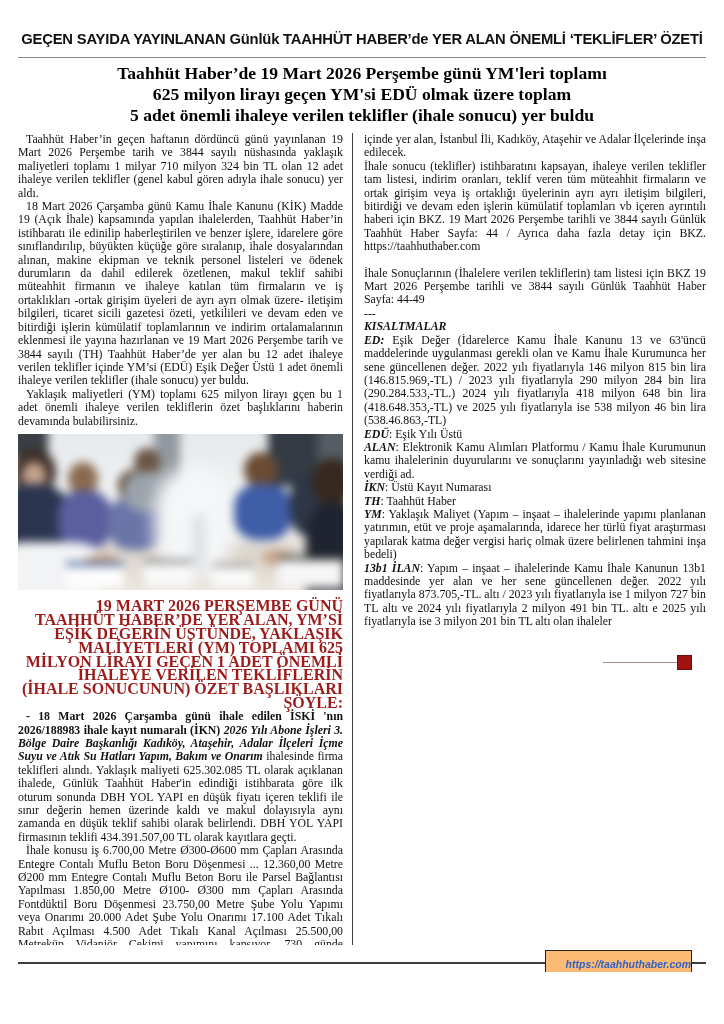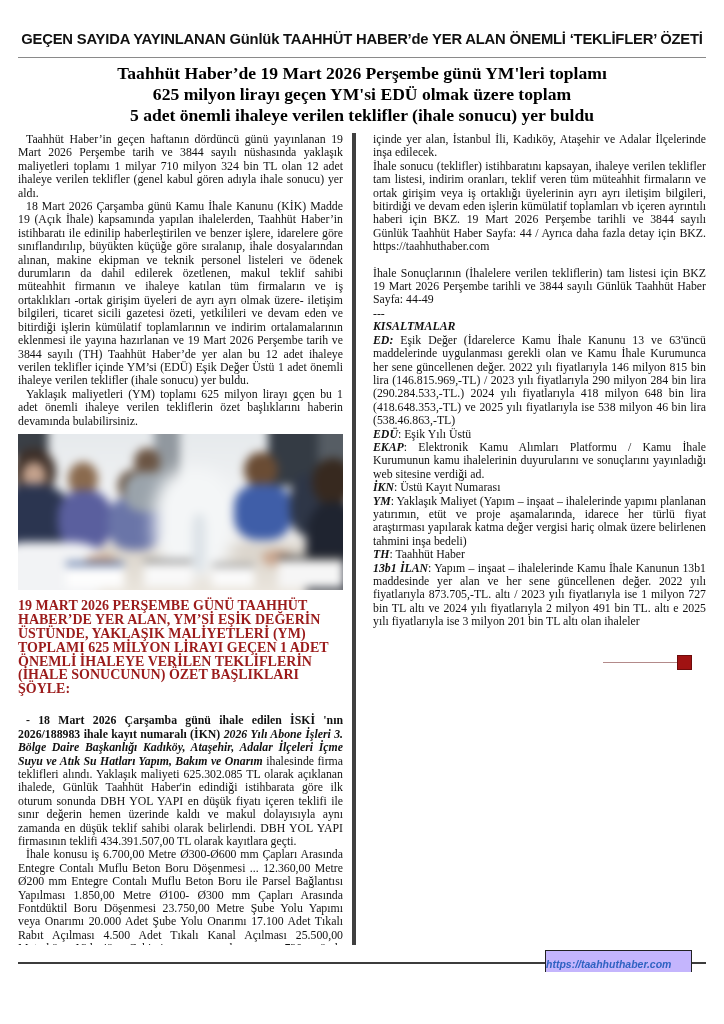--- a/index.html
+++ b/index.html
@@ -10,26 +10,26 @@
   }
   html,body{margin:0;padding:0;background:#fff;}
   .page{position:relative;width:724px;height:972px;background:#ffffff;overflow:hidden;
         font-family:"Liberation Serif",serif;color:#111;border-radius:11px;}
   .banner{padding-top:31px;text-align:center;font-family:"Liberation Sans",sans-serif;
           font-weight:700;font-size:14.8px;letter-spacing:-0.2px;color:#111;white-space:nowrap;}
   .banner-rule{margin:10px 18px 0;border-top:1.5px solid #8a8a8a;}
   .headline{margin-top:5px;text-align:center;font-weight:700;font-size:17.6px;line-height:21px;color:#000;}
   .columns{display:flex;margin:7px 18px 0;height:812px;overflow:hidden;}
   .col-left{width:334px;padding-right:9px;box-sizing:border-box;}
-  .col-right{flex:1;border-left:4px solid #404040;padding-left:17px;box-sizing:border-box;}
+  .col-right{flex:1;border-left:1px solid #404040;padding-left:11px;box-sizing:border-box;}
   p.body{margin:0;font-size:11.8px;line-height:13.4px;text-align:justify;}
   .indent{text-indent:8px;}
   .def{text-align:left;}
-  .red-heading{margin:0 0 18px;font-weight:700;font-size:14px;line-height:13.9px;
-               color:var(--heading-red);text-align:left;}
+  .red-heading{margin:0 0 0;font-weight:700;font-size:16px;line-height:13.9px;
+               color:var(--heading-red);text-align:right;}
   .kis{font-weight:700;font-style:italic;text-align:left;}
   .spacer-top{margin-top:13px !important;}
   .rn-r{}
   .rn-i{}
   .rn-b{font-weight:700;}
   .rn-bi{font-weight:700;font-style:italic;}
   .rn-bu{font-weight:700;text-decoration:underline;}
 
   
   .photo{position:relative;width:100%;height:156px;margin:6px 0 9px;overflow:hidden;background:#f2f3f4;}
@@ -64,21 +64,21 @@
   .ph-binder3{left:206px;top:142px;width:42px;height:20px;background:#fbfbfb;border-top:3px solid #777;}
   .ph-binder4{left:272px;top:134px;width:66px;height:28px;background:#f6f6f6;border-top:4px solid #333;}
   .ph-hand2{left:256px;top:128px;width:30px;height:16px;background:#c9a58d;border-radius:50%;}
 
   .end-marker{display:flex;align-items:center;justify-content:flex-end;margin:26px 14px 0 0;}
   .end-line{display:inline-block;width:74px;height:1px;background:#b38a8a;}
   .end-square{display:inline-block;width:13px;height:13px;background:var(--marker-red);border:1px solid #6e0b0b;}
 
   .footer-rule{position:absolute;left:18px;width:688px;top:962px;border-top:2px solid #3c3c3c;}
   .link-box{position:absolute;left:545px;top:950px;width:145px;height:25px;border:1.5px solid #222;
-            background:#c4b5fd;z-index:2;display:flex;align-items:center;justify-content:flex-start;cursor:pointer;}
+            background:#fdba74;z-index:2;display:flex;align-items:center;justify-content:flex-end;cursor:pointer;}
   .link-text{font-family:"Liberation Sans",sans-serif;font-style:italic;font-weight:700;
              font-size:10.5px;color:var(--link-blue);}
   .logo{position:absolute;left:18px;top:971px;font-family:"Liberation Sans",sans-serif;
         font-style:italic;font-weight:700;font-size:28px;letter-spacing:-0.5px;color:var(--logo-red);}
   .issue{position:absolute;right:32px;top:982px;font-family:"Liberation Sans",sans-serif;
          font-style:italic;font-weight:700;font-size:10px;color:#7f1d1d;}
 </style>
 </head>
 <body>
 
@@ -139,24 +139,24 @@
     </div>
 
     <div class="col-right">
       <p class="body"><span class="rn-r">içinde yer alan, İstanbul İli, Kadıköy, Ataşehir ve Adalar İlçelerinde inşa edilecek.</span></p>
       <p class="body"><span class="rn-i">İhale sonucu (teklifler) istihbaratını kapsayan, ihaleye verilen teklifler tam listesi, indirim oranları, teklif veren tüm müteahhit firmaların ve ortak girişim veya iş ortaklığı üyelerinin ayrı ayrı iletişim bilgileri, bitirdiği ve devam eden işlerin kümülatif toplamları vb içeren ayrıntılı haberi için BKZ. </span><span class="rn-r">19 Mart 2026 Perşembe </span><span class="rn-i">tarihli ve 3844 sayılı Günlük Taahhüt Haber Sayfa: 44 / Ayrıca daha fazla detay için BKZ. https://taahhuthaber.com</span></p>
       <p class="body spacer-top"><span class="rn-i">İhale Sonuçlarının </span><span class="rn-r">(İhalelere verilen tekliflerin) tam listesi için BKZ 19 Mart 2026 Perşembe </span><span class="rn-i">tarihli ve 3844 sayılı Günlük Taahhüt Haber Sayfa: 44-49</span></p>
       <p class="body">---</p>
       <p class="body kis">KISALTMALAR</p>
       <p class="body def"><span class="rn-bi">ED:</span><span class="rn-i"> Eşik Değer (İdarelerce Kamu İhale Kanunu 13 ve 63'üncü maddelerinde uygulanması gerekli olan ve Kamu İhale Kurumunca her sene güncellenen değer. 2022 yılı fiyatlarıyla  146 milyon 815 bin lira (146.815.969,-TL) / 2023 yılı fiyatlarıyla 290 milyon 284 bin lira (290.284.533,-TL.) 2024 yılı fiyatlarıyla  418 milyon 648 bin lira (418.648.353,-TL) ve 2025 yılı fiyatlarıyla ise  538  milyon 46  bin lira (538.46.863,-TL)</span></p>
       <p class="body def"><span class="rn-bi">EDÜ</span><span class="rn-i">: Eşik Yılı Üstü</span></p>
-      <p class="body def"><span class="rn-bi">EKAP</span><span class="rn-i">: Elektronik Kamu Alımları Platformu / Kamu İhale Kurumunun kamu ihalelerinin duyurularını ve sonuçlarını yayınladığı web sitesine verdiği ad.</span></p>
+      <p class="body def"><span class="rn-bi">ALAN</span><span class="rn-i">: Elektronik Kamu Alımları Platformu / Kamu İhale Kurumunun kamu ihalelerinin duyurularını ve sonuçlarını yayınladığı web sitesine verdiği ad.</span></p>
       <p class="body def"><span class="rn-bi">İKN</span><span class="rn-i">: Üstü Kayıt Numarası</span></p>
+      <p class="body def"><span class="rn-bi">TH</span><span class="rn-i">: Taahhüt Haber</span></p>
       <p class="body def"><span class="rn-bi">YM</span><span class="rn-i">: Yaklaşık Maliyet (Yapım – inşaat – ihalelerinde yapımı planlanan yatırımın, etüt ve proje aşamalarında, idarece her türlü fiyat araştırması yapılarak katma değer vergisi hariç olmak üzere belirlenen tahmini inşa bedeli)</span></p>
-      <p class="body def"><span class="rn-bi">TH</span><span class="rn-i">: Taahhüt Haber</span></p>
       <p class="body def"><span class="rn-bi">13b1 İLAN</span><span class="rn-i">: Yapım – inşaat – ihalelerinde Kamu İhale Kanunun 13b1 maddesinde yer alan ve her sene güncellenen değer. 2022 yılı fiyatlarıyla 873.705,-TL. altı / 2023 yılı fiyatlarıyla ise 1 milyon 727 bin TL altı ve 2024 yılı fiyatlarıyla  2 milyon 491 bin TL. altı e 2025 yılı fiyatlarıyla ise 3 milyon 201 bin  TL altı olan ihaleler</span></p>
       <div class="end-marker">
         <span class="end-line"></span>
         <span class="end-square"></span>
       </div>
     </div>
 
   </div>
 
   <div class="footer-rule"></div>

